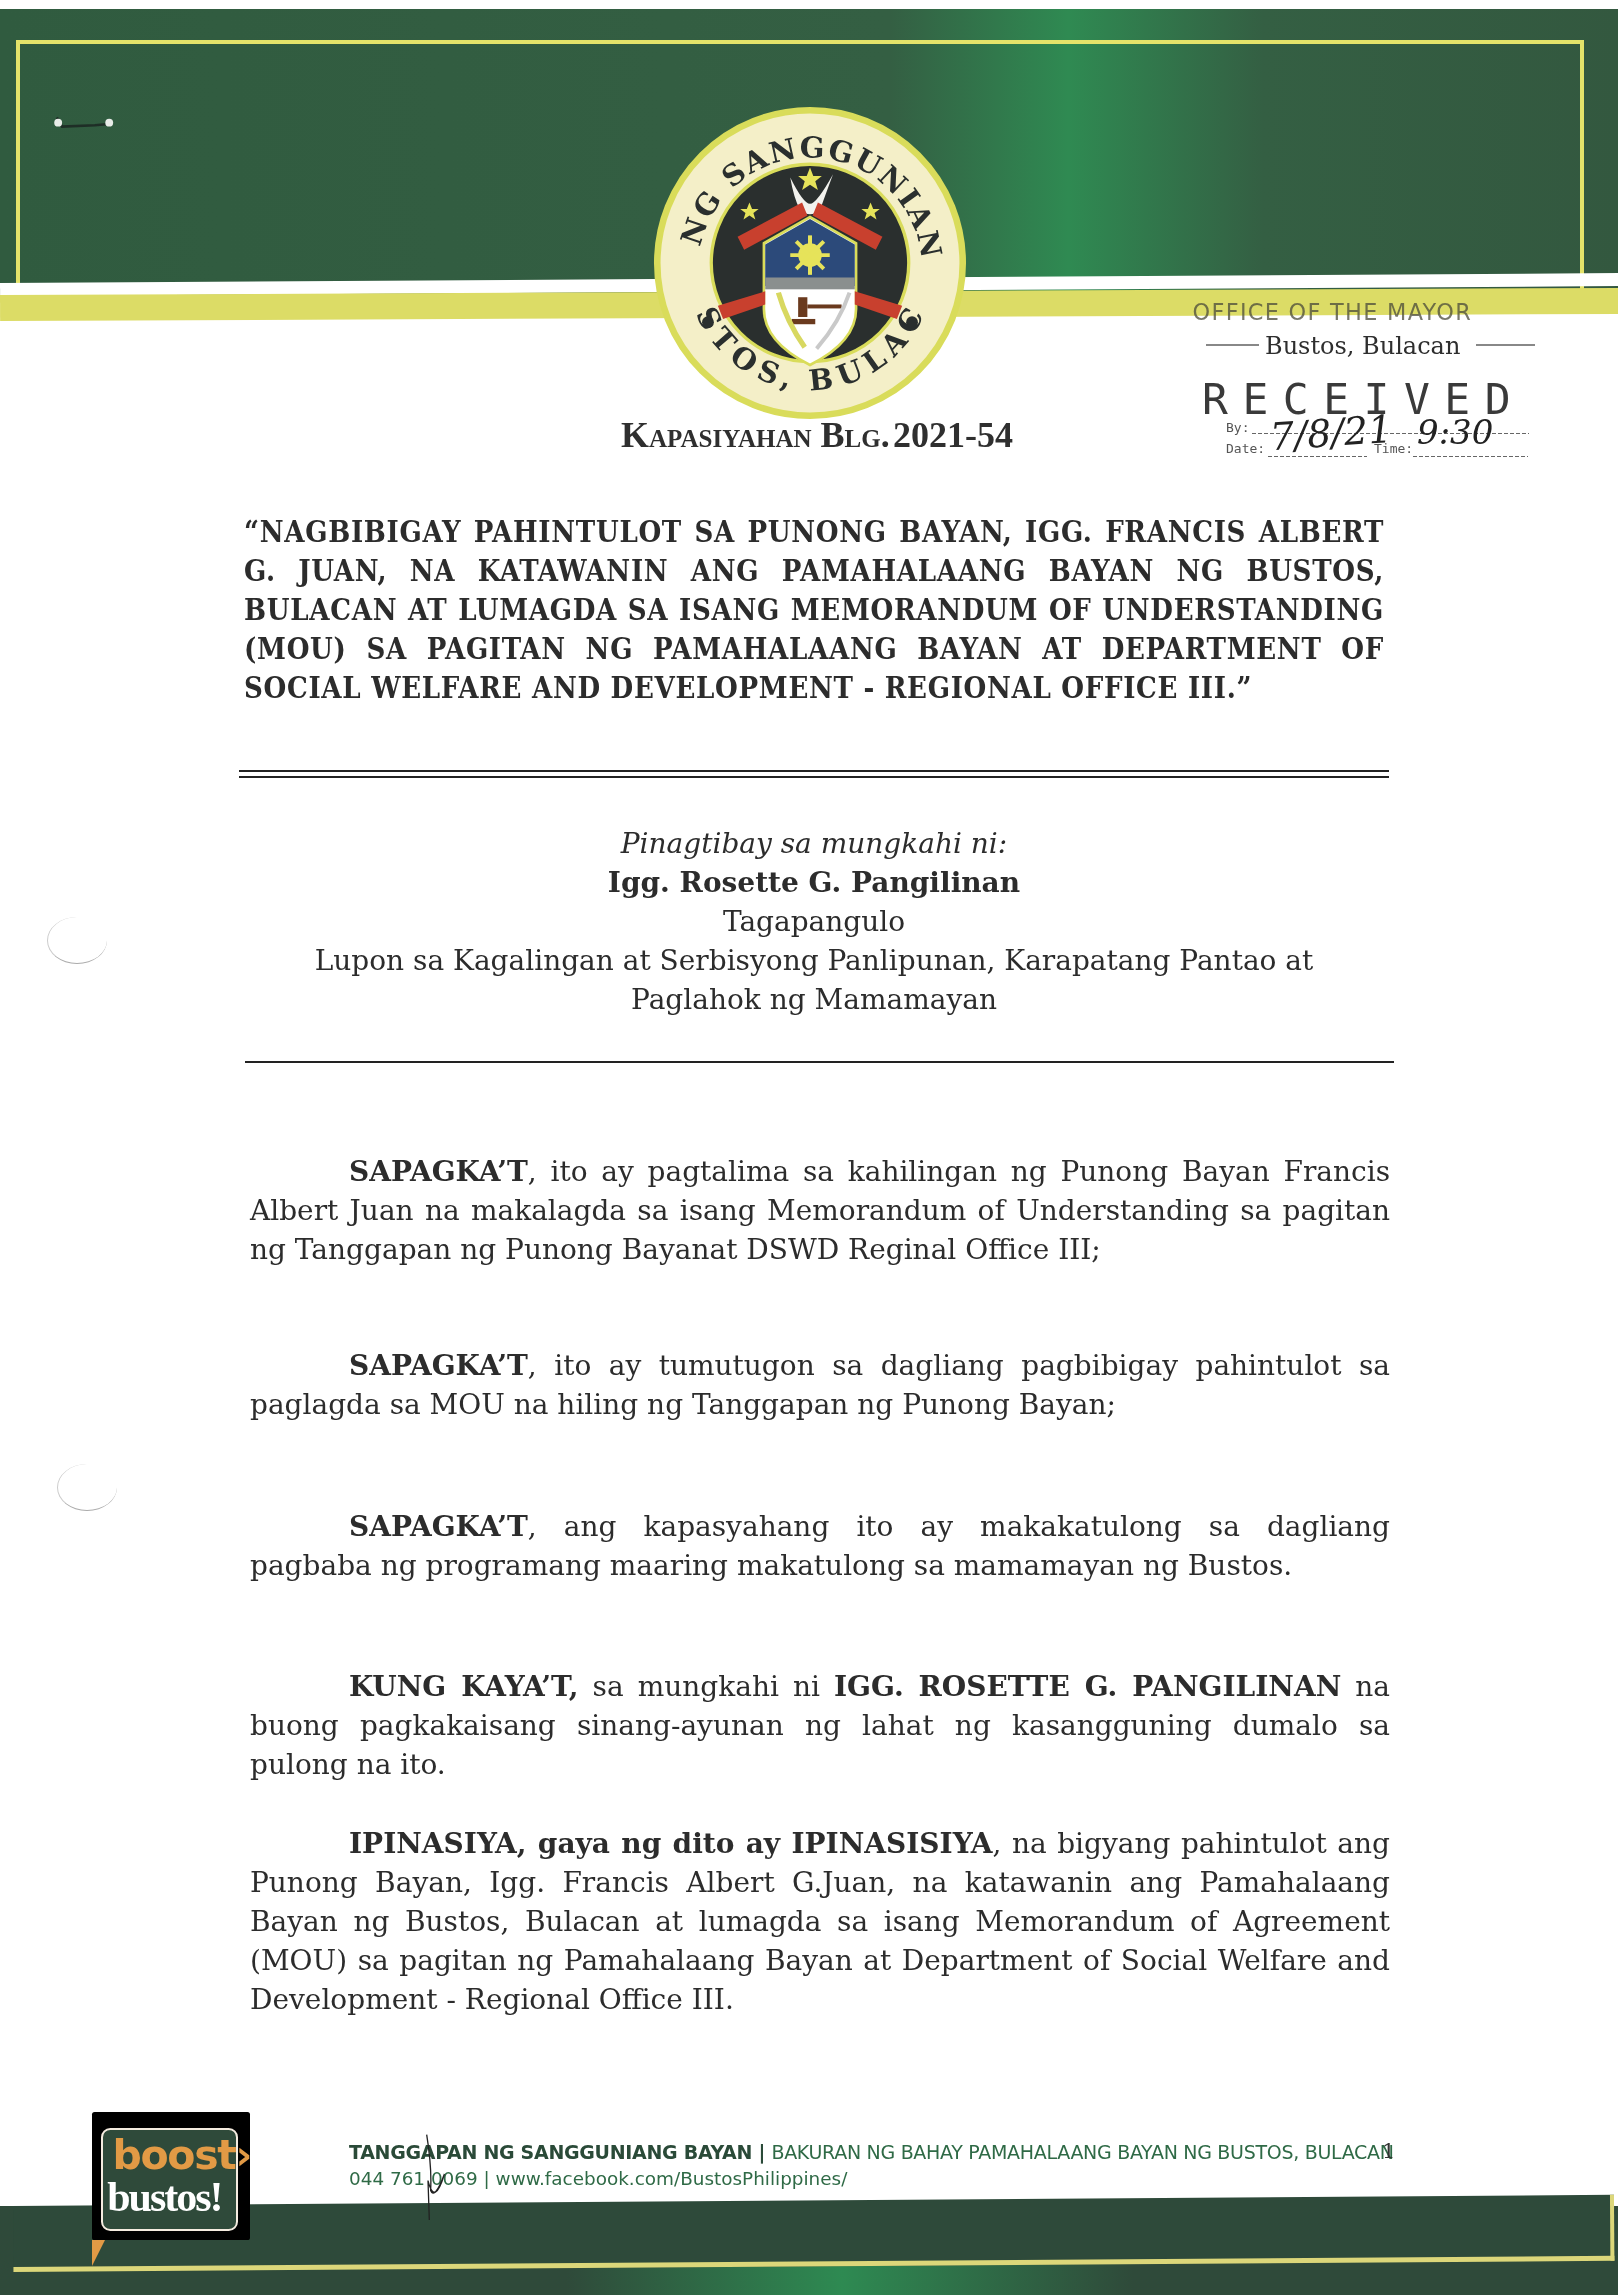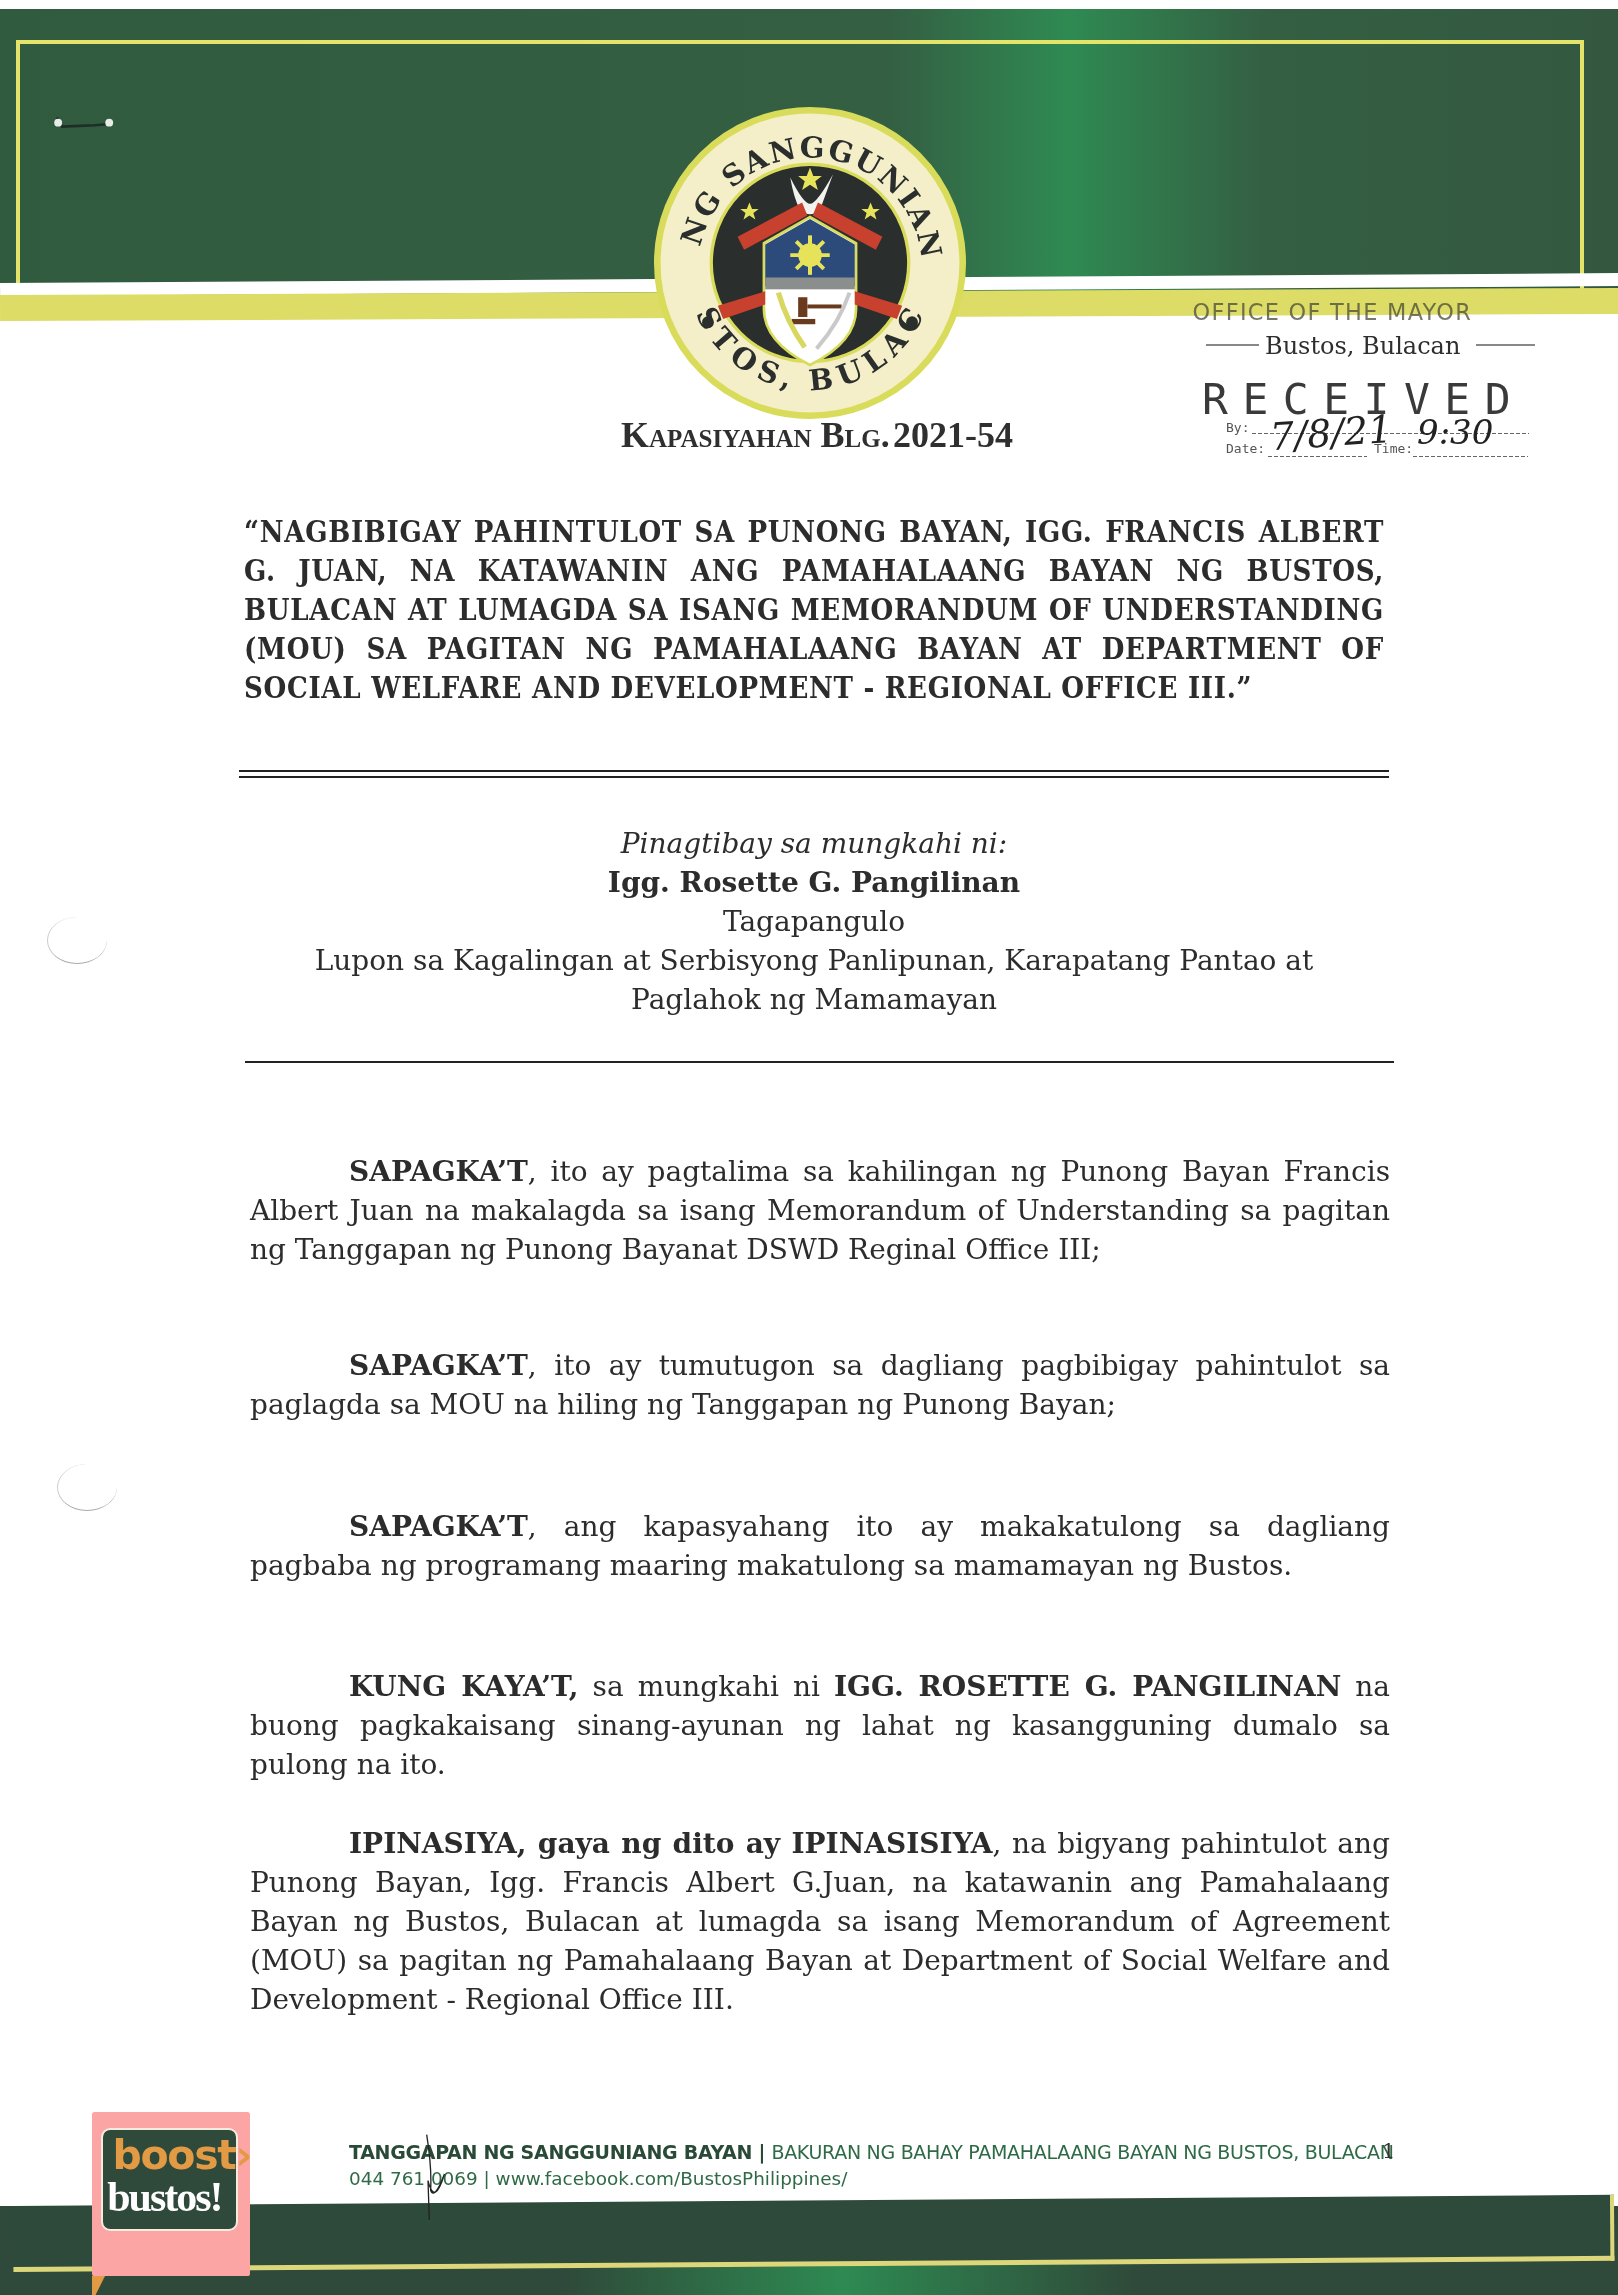--- a/index.html
+++ b/index.html
@@ -113,22 +113,22 @@
     .footer-band {
       position: absolute; left: 0; top: 2206px; width: 1619px; height: 90px;
       background: linear-gradient(90deg, #2f4a3a 0%, #2f4a3a 35%, #2e8a52 52%, #2f4a3a 70%, #2f4a3a 100%);
     }
     .footer-dark {
       position: absolute; left: 13px; top: 2206px; width: 1601px; height: 66px; background: #2e4a3a;
       transform: rotate(-0.4deg); transform-origin: left top;
       border-bottom: 5.3px solid #dcd77a; border-right: 4px solid #dcd77a; box-sizing: border-box;
     }
     .boost-logo {
-      position: absolute; left: 92px; top: 2112px; width: 158px; height: 164px;
-      background: #fca5a5; border-radius: 2.6px;
+      position: absolute; left: 92px; top: 2112px; width: 158px; height: 128px;
+      background: #000000; border-radius: 2.6px;
     }
     .boost-logo .inner {
       position: absolute; left: 9.2px; top: 16px; width: 137px; height: 103px;
       background: #2f4a3a; border-radius: 9.2px; border: 2.6px solid #f5ece0; box-sizing: border-box;
     }
     .boost-logo .boost {
       position: absolute; left: 9.2px; top: 5.3px; font-family: "DejaVu Sans", sans-serif; font-weight: bold;
       color: #e29a45; font-size: 41px; letter-spacing: -1.3px; line-height: 41px;
     }
     .boost-logo .bustos {

